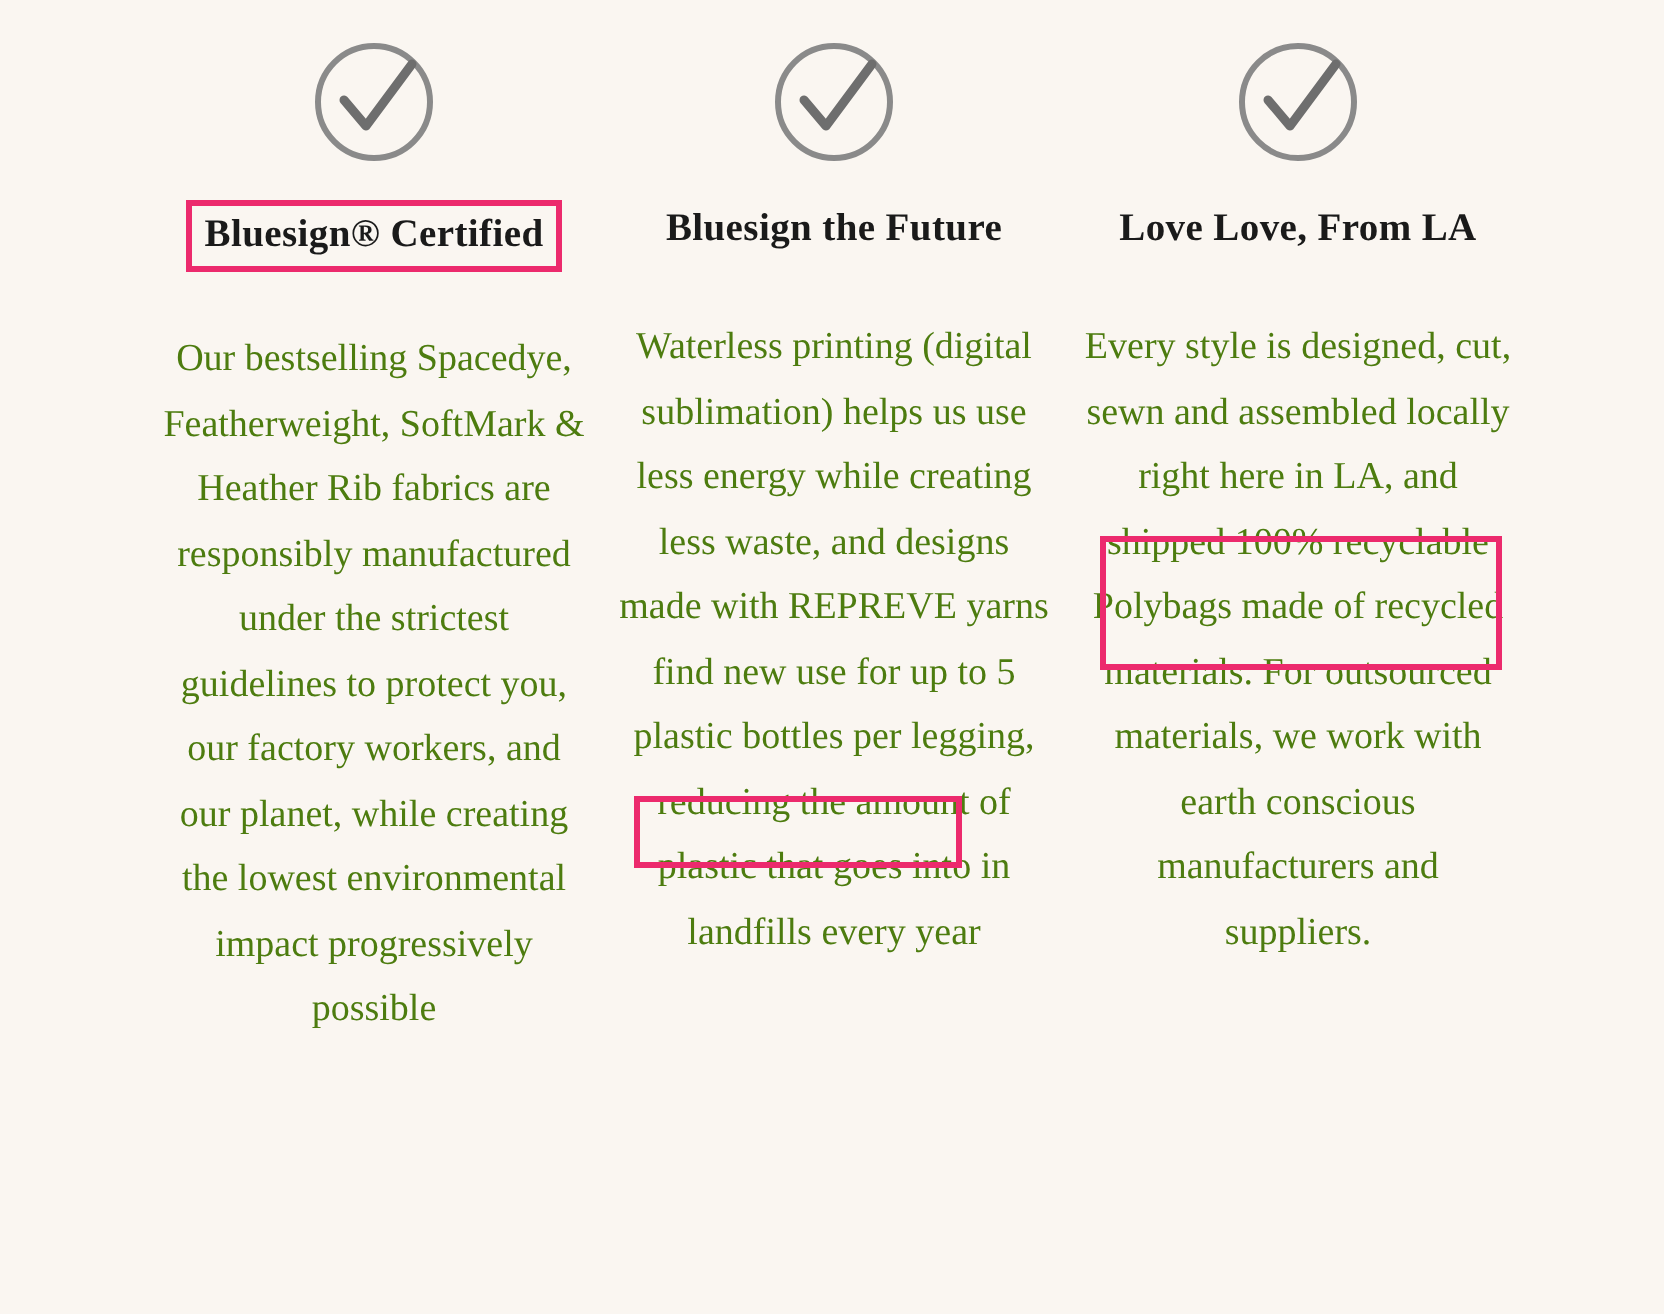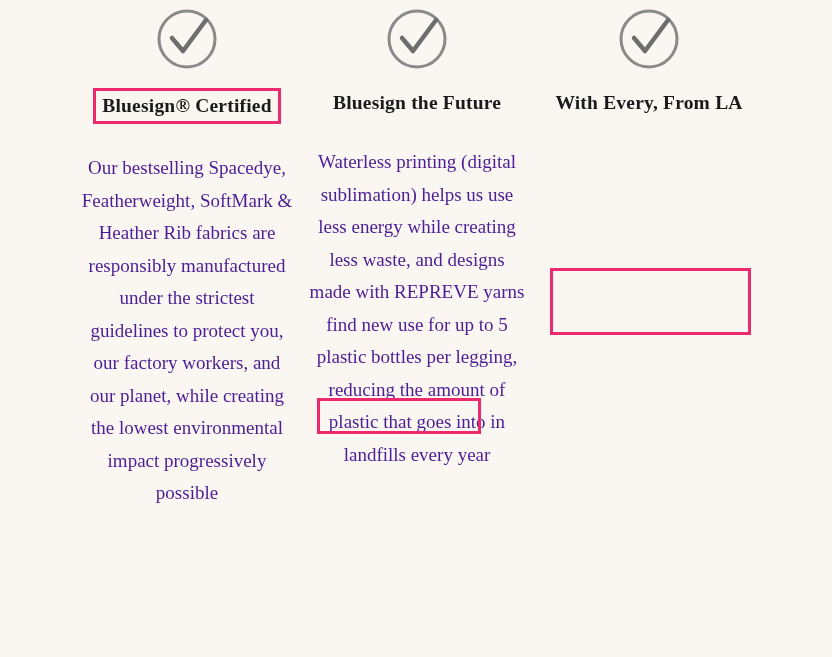--- a/index.html
+++ b/index.html
@@ -17,21 +17,21 @@
     position: relative;
     width: 832px;
     height: 657px;
     background: #faf6f1;
   }
   .columns {
     display: flex;
     flex-direction: row;
     align-items: flex-start;
     justify-content: flex-start;
-    padding-top: 8px;
+    padding-top: 20px;
   }
   .column {
     width: 230px;
     display: flex;
     flex-direction: column;
     align-items: center;
   }
   .col-1 { margin-left: 72px; }
   .col-2 { margin-left: 0px; }
   .col-3 { margin-left: 2px; }
@@ -60,21 +60,21 @@
     margin-bottom: 28px;
   }
   .highlight-box {
     border: 3px solid #ec2a6d;
     box-sizing: border-box;
   }
   .body-text {
     font-family: "Liberation Serif", serif;
     font-size: 19px;
     line-height: 32.5px;
-    color: #4c1d95;
+    color: #4d7c0f;
     text-align: center;
     width: 215px;
   }
 
   
   .hl-rect {
     position: absolute;
     border: 3px solid #ec2a6d;
     box-sizing: border-box;
     pointer-events: none;
@@ -113,21 +113,22 @@
     </div>
 
     <div class="column col-3">
       <div class="check-icon">
         <svg width="62" height="62" viewBox="0 0 62 62" xmlns="http://www.w3.org/2000/svg">
           <circle cx="31" cy="31" r="28" fill="none" stroke="#8a8a8a" stroke-width="3"></circle>
           <path d="M16 30 L27 43 L50 12" fill="none" stroke="#6e6e6e" stroke-width="4.5" stroke-linecap="round" stroke-linejoin="round"></path>
         </svg>
       </div>
       <div class="title-wrap">
-        <div class="col-title">With Every, From LA</div>
+        <div class="col-title">Love Love, From LA</div>
       </div>
+      <div class="body-text">Every style is designed, cut, sewn and assembled locally right here in LA, and shipped 100% recyclable Polybags made of recycled materials. For outsourced materials, we work with earth conscious manufacturers and suppliers.</div>
     </div>
 
   </div>
 
   <div class="hl-rect" style="left:317px; top:398px; width:164px; height:36px;"></div>
   <div class="hl-rect" style="left:550px; top:268px; width:201px; height:67px;"></div>
 </div>
 
 </body></html>

